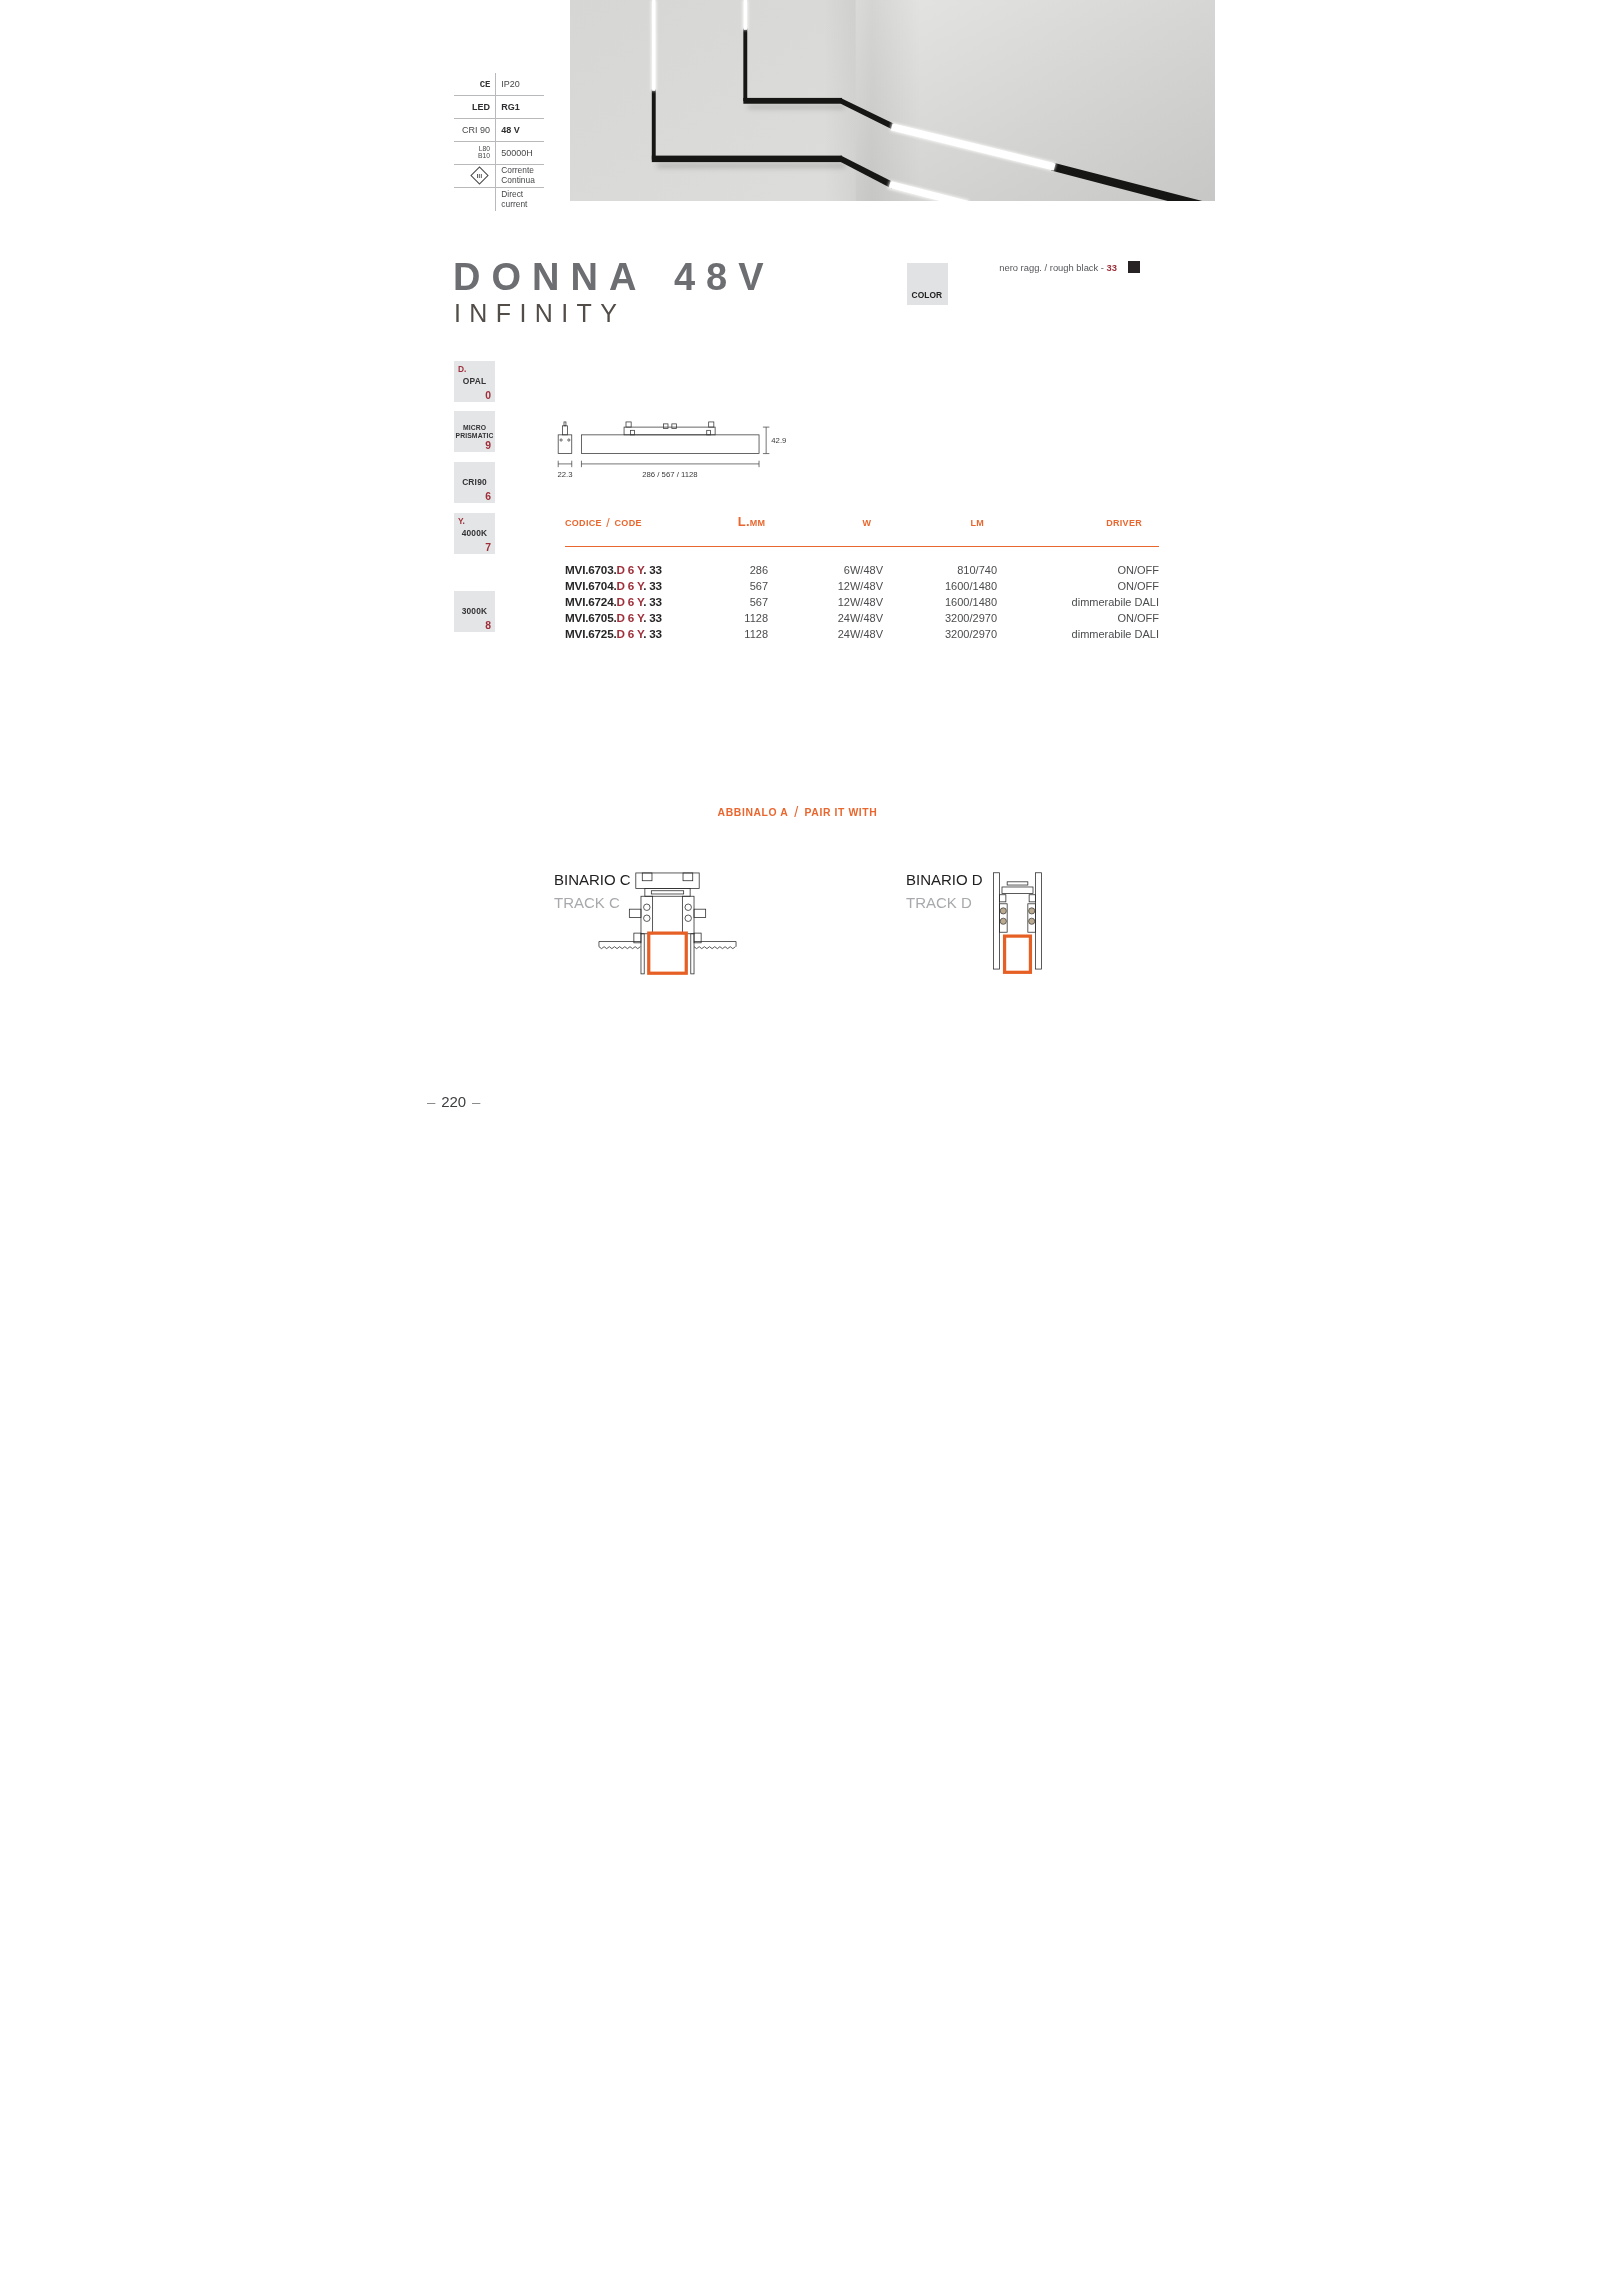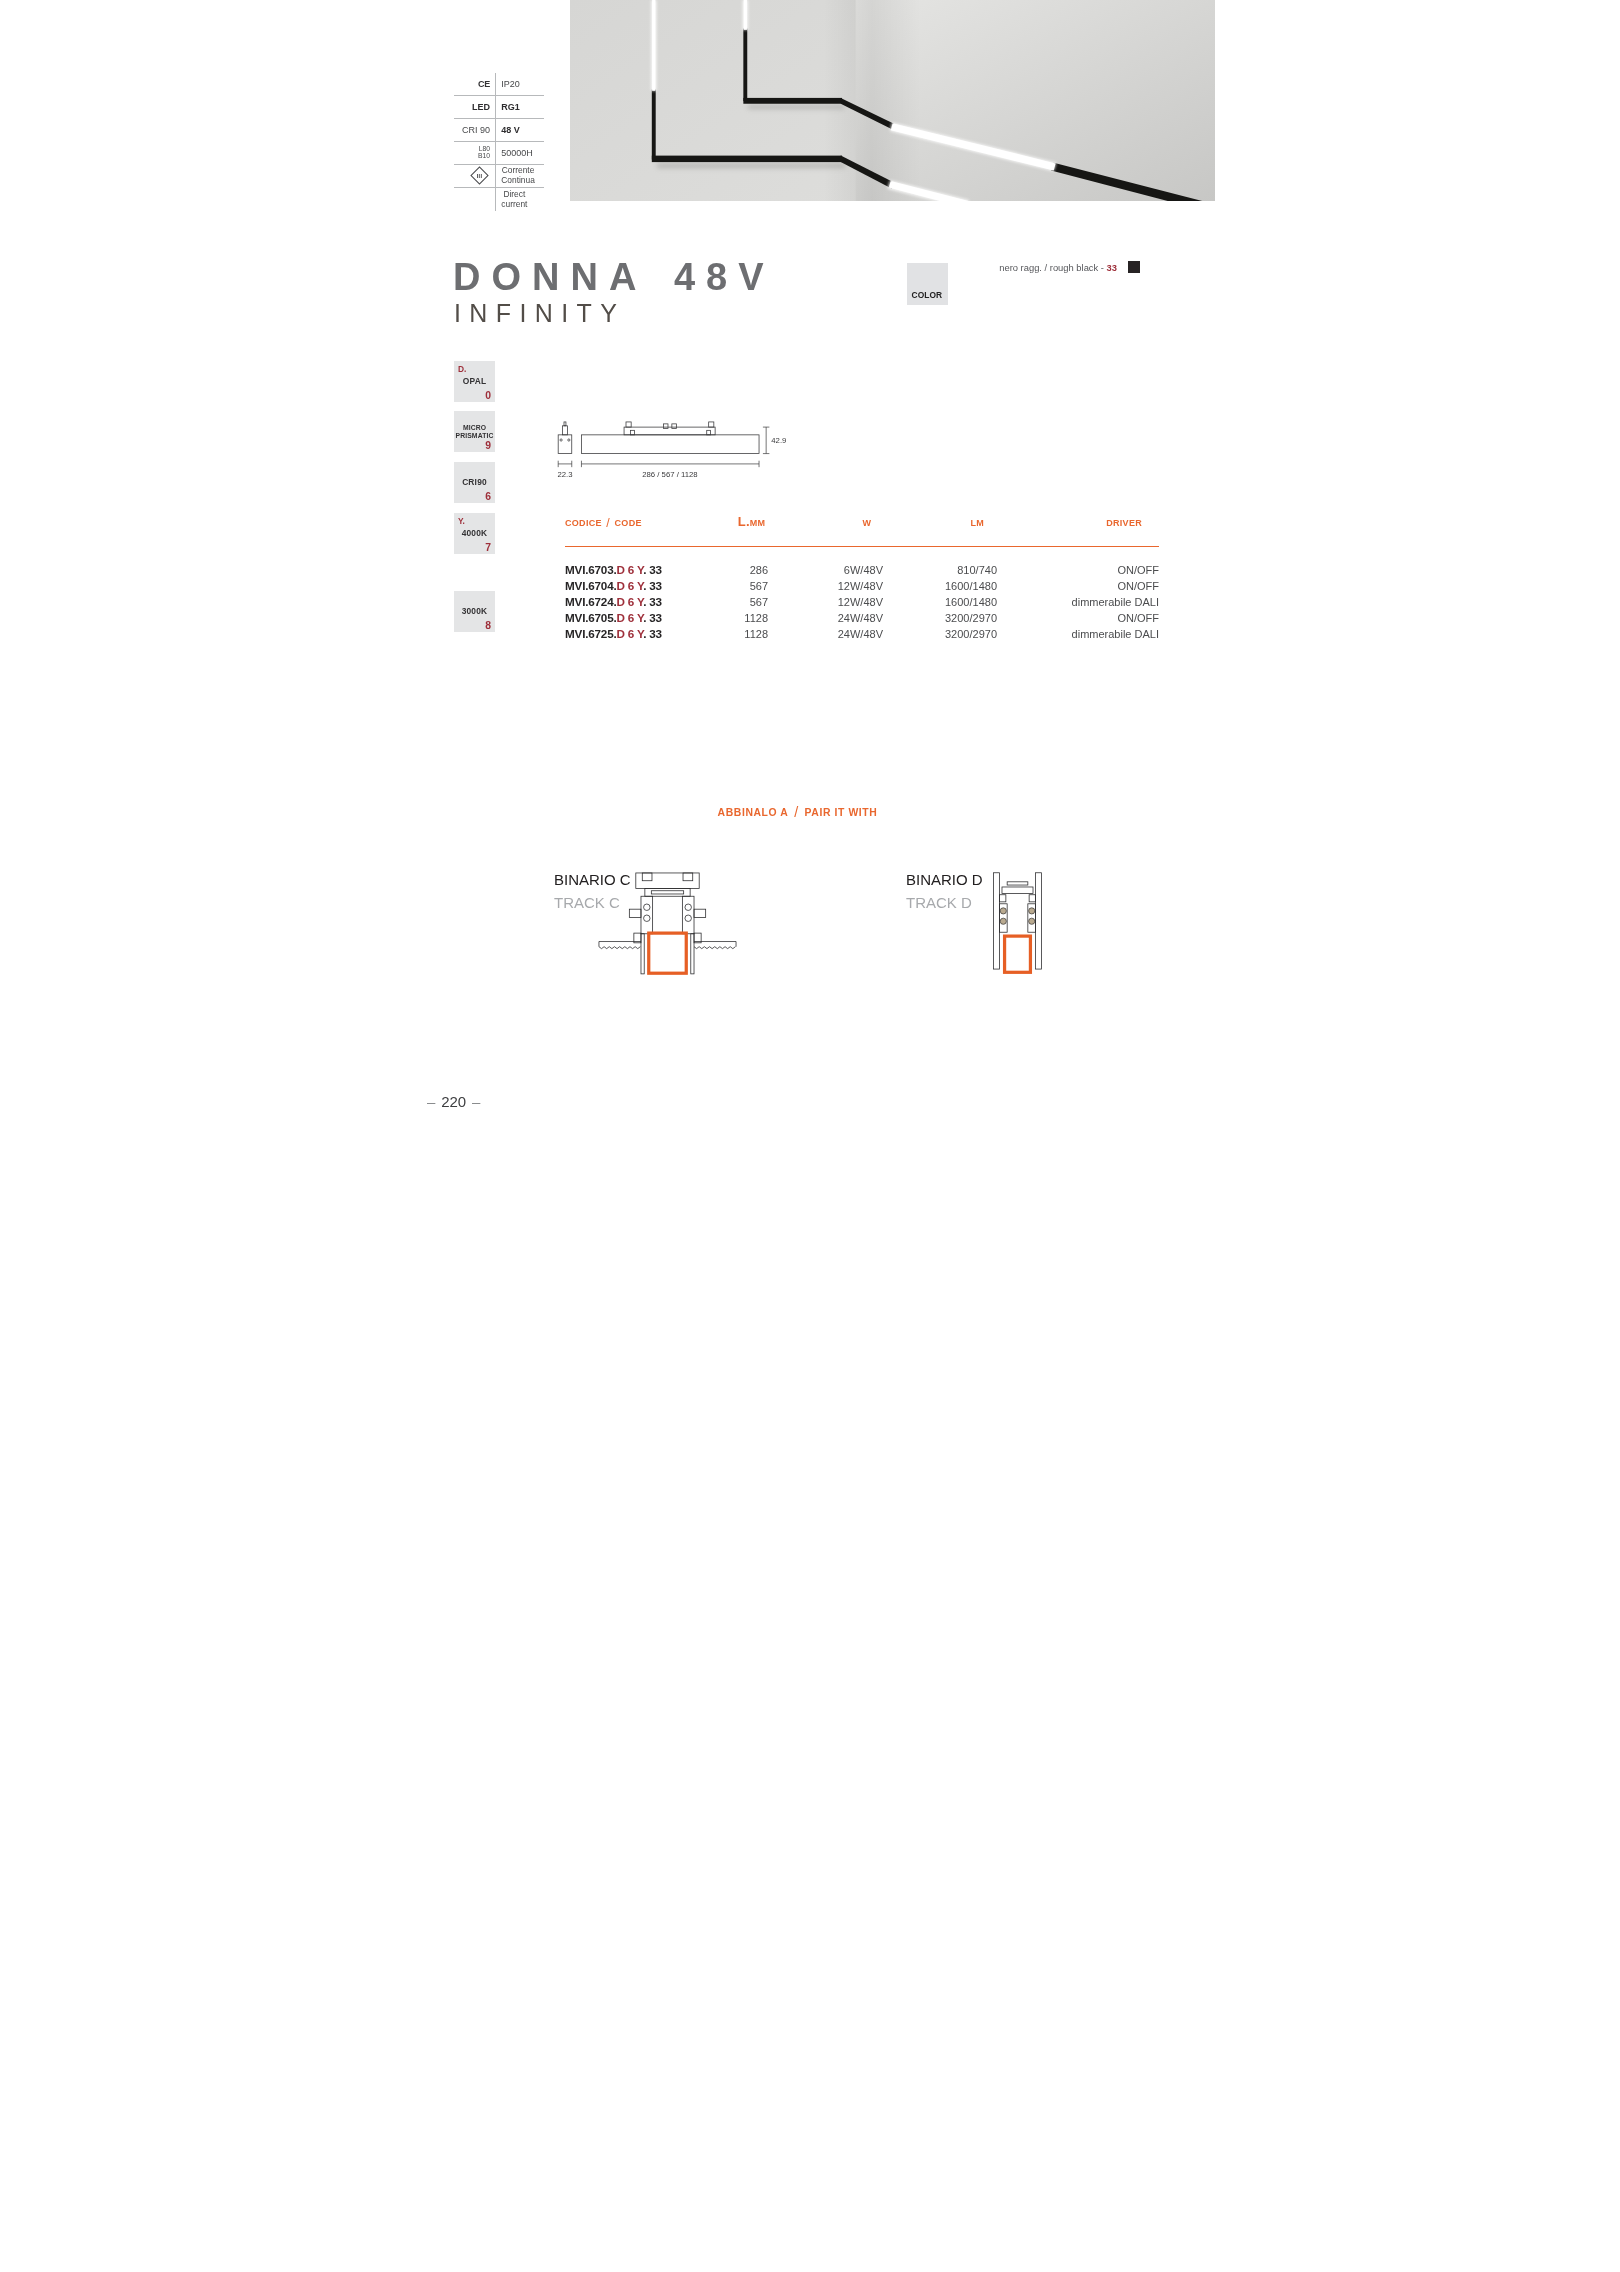--- a/index.html
+++ b/index.html
@@ -9,23 +9,23 @@
   }
   
   .hero{position:absolute;left:165px;top:0;width:646px;height:201px;display:block;}
   
   .specs{position:absolute;left:49px;top:73px;width:90px;font-size:9px;color:#47484a;}
   .spec-row{display:flex;height:23px;align-items:center;box-sizing:border-box;}
   .spec-row:not(:last-child){border-bottom:0.6px solid #b7b9bb;}
   .spec-left{width:36px;text-align:right;padding-right:4.5px;flex:none;}
   .spec-right{flex:1;border-left:0.6px solid #b7b9bb;padding-left:5.8px;height:100%;display:flex;align-items:center;}
   .b{font-weight:bold;color:#2e2d2f;}
-  .ce-mark{font-weight:bold;letter-spacing:-0.3px;color:#333234;}
+  .ce-mark{font-weight:bold;letter-spacing:-0.3px;color:#333234;font-family:Liberation Mono, monospace;}
   .two-line{font-size:6.8px;line-height:6.8px;}
-  .ml{font-size:8.4px;line-height:9.7px;text-align:center;}
+  .ml{font-size:8.4px;line-height:9.7px;}
   .diamond{display:inline-block;width:11px;height:11px;border:0.8px solid #47484a;transform:rotate(45deg);position:relative;margin-right:3.9px;}
   .diamond span{position:absolute;left:0;top:0;width:11px;height:11px;display:flex;align-items:center;justify-content:center;
     transform:rotate(-45deg);font-size:5.5px;font-weight:bold;letter-spacing:0.3px;color:#333234;}
   
   .title-main{position:absolute;left:48px;top:256px;font-size:38px;font-weight:bold;letter-spacing:11px;word-spacing:6.5px;color:#6d6e71;white-space:nowrap;}
   .title-sub{position:absolute;left:49px;top:299px;font-size:25px;font-weight:normal;letter-spacing:8.4px;color:#524d48;white-space:nowrap;}
   
   .color-box{position:absolute;left:502px;top:263px;width:41px;height:42px;background:#e1e2e4;}
   .color-box span{position:absolute;left:4.5px;bottom:5.2px;font-size:8.4px;font-weight:bold;color:#232222;letter-spacing:0.1px;}
   .color-line{position:absolute;left:454px;top:262px;width:258px;text-align:right;font-size:9.4px;color:#56575b;white-space:nowrap;}

